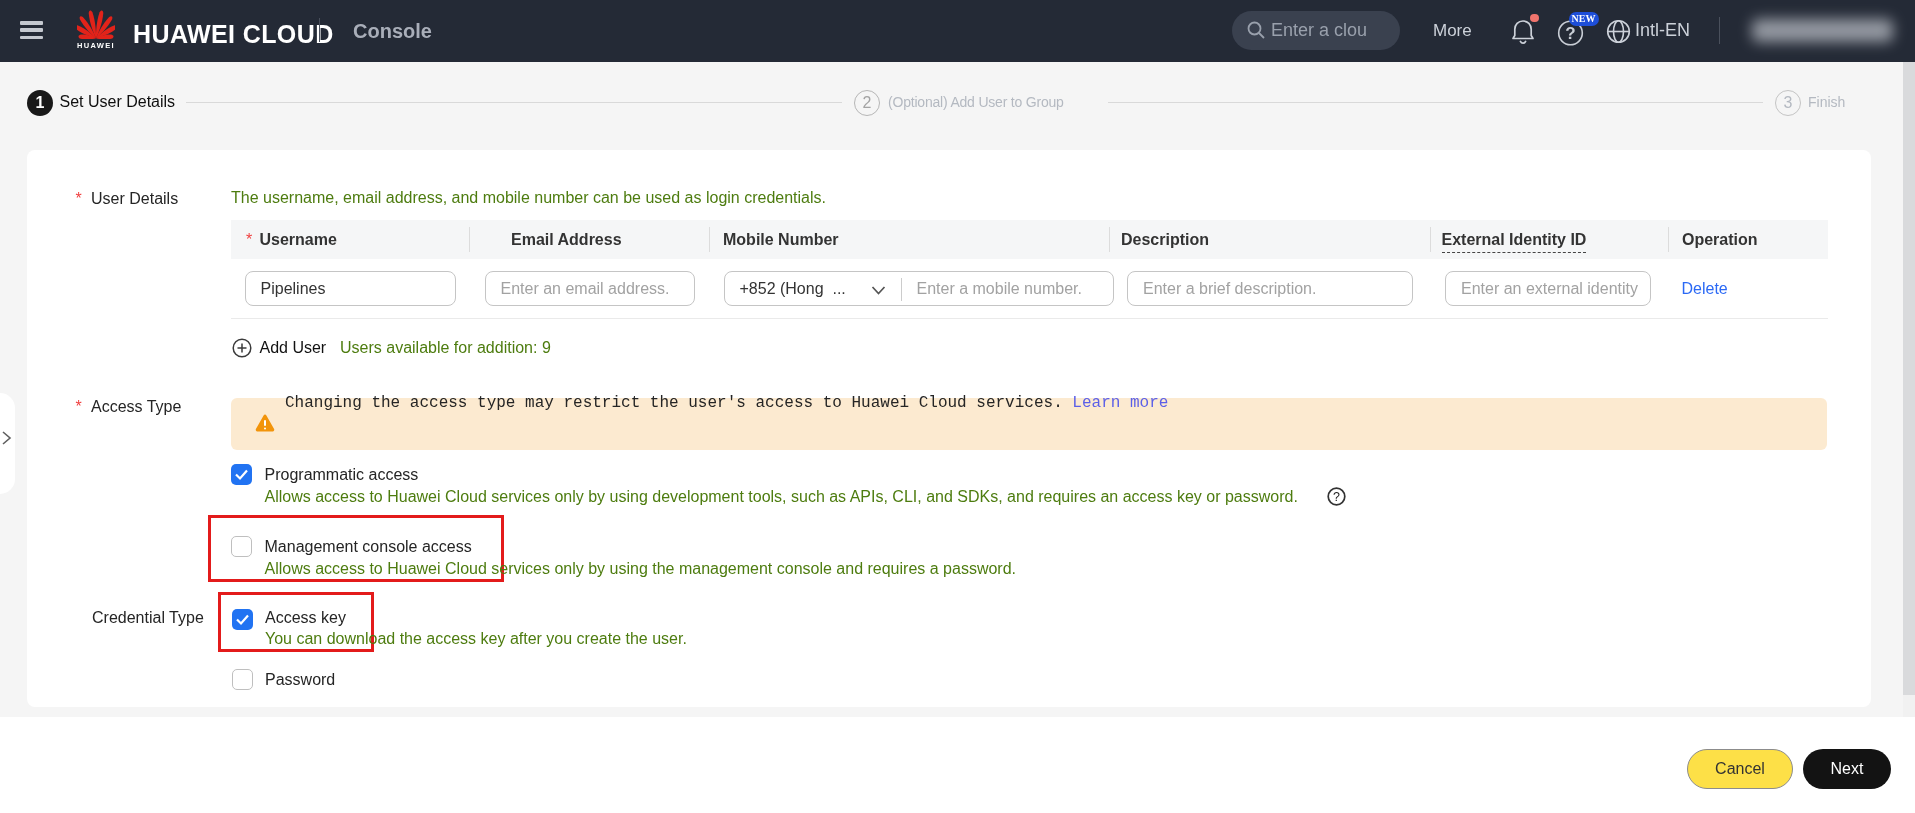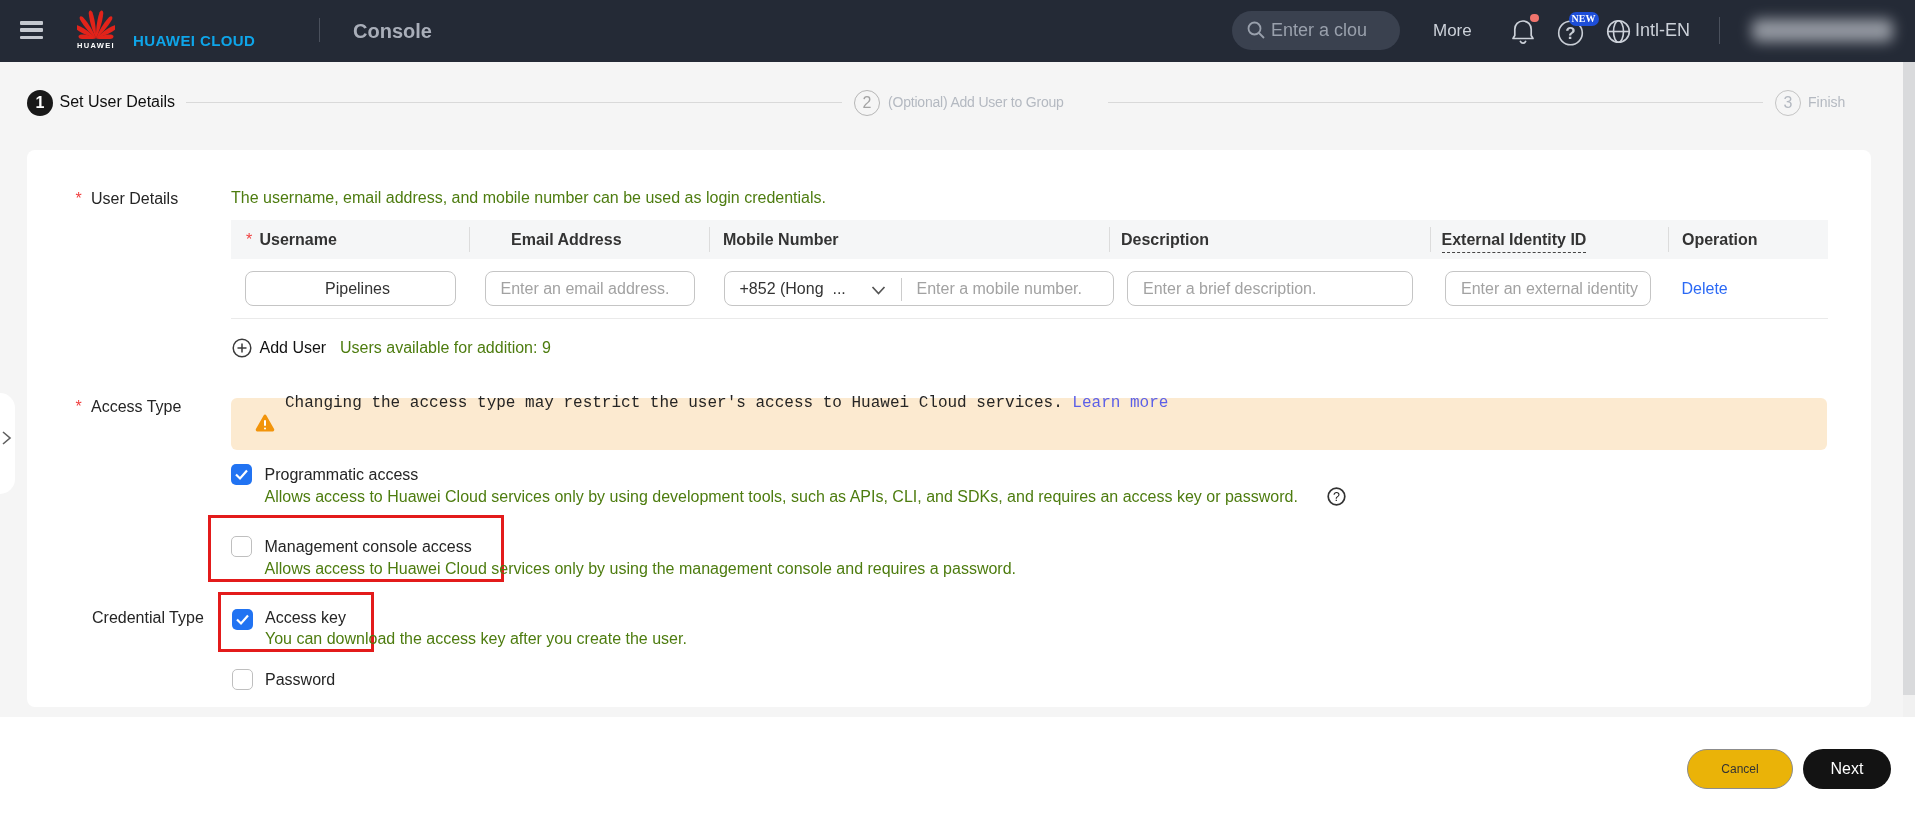--- a/index.html
+++ b/index.html
@@ -35,21 +35,21 @@
       <path d="M0,0 C-3.5,-14 -8.5,-44 -5,-70 C-2.3,-77.5 2.3,-77.5 5,-70 C8.5,-44 3.5,-14 0,0 Z" transform="translate(50,86) rotate(12)"></path>
       <path d="M0,0 C-3.5,-14 -8.5,-44 -5,-70 C-2.3,-77.5 2.3,-77.5 5,-70 C8.5,-44 3.5,-14 0,0 Z" transform="translate(50,86) rotate(-36) scale(1,0.95)"></path>
       <path d="M0,0 C-3.5,-14 -8.5,-44 -5,-70 C-2.3,-77.5 2.3,-77.5 5,-70 C8.5,-44 3.5,-14 0,0 Z" transform="translate(50,86) rotate(36) scale(1,0.95)"></path>
       <path d="M0,0 C-3.5,-14 -8.5,-44 -5,-70 C-2.3,-77.5 2.3,-77.5 5,-70 C8.5,-44 3.5,-14 0,0 Z" transform="translate(50,86) rotate(-60) scale(1,0.86)"></path>
       <path d="M0,0 C-3.5,-14 -8.5,-44 -5,-70 C-2.3,-77.5 2.3,-77.5 5,-70 C8.5,-44 3.5,-14 0,0 Z" transform="translate(50,86) rotate(60) scale(1,0.86)"></path>
       <path d="M0,0 C-3.5,-14 -8.5,-44 -5,-70 C-2.3,-77.5 2.3,-77.5 5,-70 C8.5,-44 3.5,-14 0,0 Z" transform="translate(50,86) rotate(-84) scale(1,0.62)"></path>
       <path d="M0,0 C-3.5,-14 -8.5,-44 -5,-70 C-2.3,-77.5 2.3,-77.5 5,-70 C8.5,-44 3.5,-14 0,0 Z" transform="translate(50,86) rotate(84) scale(1,0.62)"></path>
     </g>
   </svg>
   <div class="abs" style="left:77px;top:41px;width:38px;text-align:center;color:#fff;font-size:7.5px;font-weight:bold;letter-spacing:1.3px;">HUAWEI</div>
-  <div class="abs" style="left:133px;top:32px;color:#0ea5e9;font-size:15px;font-weight:bold;letter-spacing:0.4px;">HUAWEI CLOUD</div>
+  <div class="abs" style="left:133px;top:20px;color:#ffffff;font-size:25px;font-weight:bold;letter-spacing:0.4px;">HUAWEI CLOUD</div>
   <div class="abs" style="left:319px;top:18px;width:1px;height:24px;background:#4a505c;"></div>
   <div class="abs" style="left:353px;top:20px;color:#a9aeb9;font-size:20px;font-weight:bold;">Console</div>
 
   <div class="abs" style="left:1232px;top:11px;width:168px;height:39px;border-radius:19.5px;background:#3a414f;"></div>
   <svg class="abs" style="left:1246px;top:20px;" width="20" height="20" viewBox="0 0 20 20" fill="none" stroke="#99a0ac" stroke-width="1.8">
     <circle cx="8.5" cy="8.5" r="6"></circle>
       <line x1="13" y1="13" x2="18" y2="18"></line>
   </svg>
   <div class="abs" style="left:1271px;top:20px;color:#99a0ac;font-size:18px;">Enter a clou</div>
   <div class="abs" style="left:1433px;top:21px;color:#ccd1d9;font-size:17px;">More</div>
@@ -102,21 +102,21 @@
 <div class="abs hdrtxt" style="left:483px;margin-left:28px;">Email Address</div>
 <div class="colsep" style="left:709px;"></div>
 <div class="abs hdrtxt" style="left:723px;">Mobile Number</div>
 <div class="colsep" style="left:1109px;"></div>
 <div class="abs hdrtxt" style="left:1121px;">Description</div>
 <div class="colsep" style="left:1430px;"></div>
 <div class="abs hdrtxt" style="left:1441.5px;border-bottom:1.5px dashed #444;padding-bottom:3px;">External Identity ID</div>
 <div class="colsep" style="left:1667.5px;"></div>
 <div class="abs hdrtxt" style="left:1682px;">Operation</div>
 
-<div class="inp" style="left:244.5px;width:211px;text-align:center;">Pipelines</div>
+<div class="inp" style="left:244.5px;width:211px;">Pipelines</div>
 <div class="inp ph" style="left:484.5px;width:210.5px;">Enter an email address.</div>
 <div class="inp" style="left:723.5px;width:390px;padding-left:0;">
   <span style="padding-left:15px;">+852 (Hong&nbsp;&nbsp;...</span>
   <svg style="position:absolute;left:146px;top:14px;" width="15" height="9" viewBox="0 0 15 9" fill="none" stroke="#555" stroke-width="1.7">
       <polyline points="1.5,1 7.5,7.5 13.5,1"></polyline>
     </svg>
   <span style="position:absolute;left:176px;top:6px;width:1px;height:23px;background:#ccc;"></span>
   <span class="ph" style="position:absolute;left:192px;top:0;">Enter a mobile number.</span>
 </div>
 <div class="inp ph" style="left:1127px;width:286px;">Enter a brief description.</div>
@@ -168,21 +168,21 @@
     </svg>
 </div>
 <div class="abs lbl" style="left:265px;top:609px;">Access key</div>
 <div class="abs desc" style="left:265px;top:630px;">You can download the access key after you create the user.</div>
 
 <div class="cbx off" style="left:232px;top:669px;"></div>
 <div class="abs lbl" style="left:265px;top:671px;">Password</div>
 
 <div class="abs" style="left:0;top:717px;width:1915px;height:96px;background:#fff;"></div>
 <div class="abs" style="left:1687px;top:749px;width:106px;height:40px;border:1px solid #8c8c8c;border-radius:20px;
-     background:#eab308;color:#333;font-size:12px;text-align:center;line-height:38px;">Cancel</div>
+     background:#fde047;color:#333;font-size:16px;text-align:center;line-height:38px;">Cancel</div>
 <div class="abs" style="left:1803px;top:749px;width:88px;height:40px;border-radius:20px;background:#131313;
      color:#fff;font-size:16px;text-align:center;line-height:40px;">Next</div>
 
 <div class="abs" style="left:0;top:393px;width:15px;height:101px;background:#fff;border-radius:0 16px 16px 0;"></div>
 <svg class="abs" style="left:1px;top:430px;" width="12" height="16" viewBox="0 0 12 16" fill="none" stroke="#5f5f5f" stroke-width="1.6">
   <polyline points="2,2 9,8 2,14"></polyline>
 </svg>
 
 <div class="abs" style="left:1903px;top:62px;width:12px;height:655px;background:#f1f1f1;"></div>
 <div class="abs" style="left:1903px;top:62px;width:12px;height:633px;background:#d9dadc;"></div>

